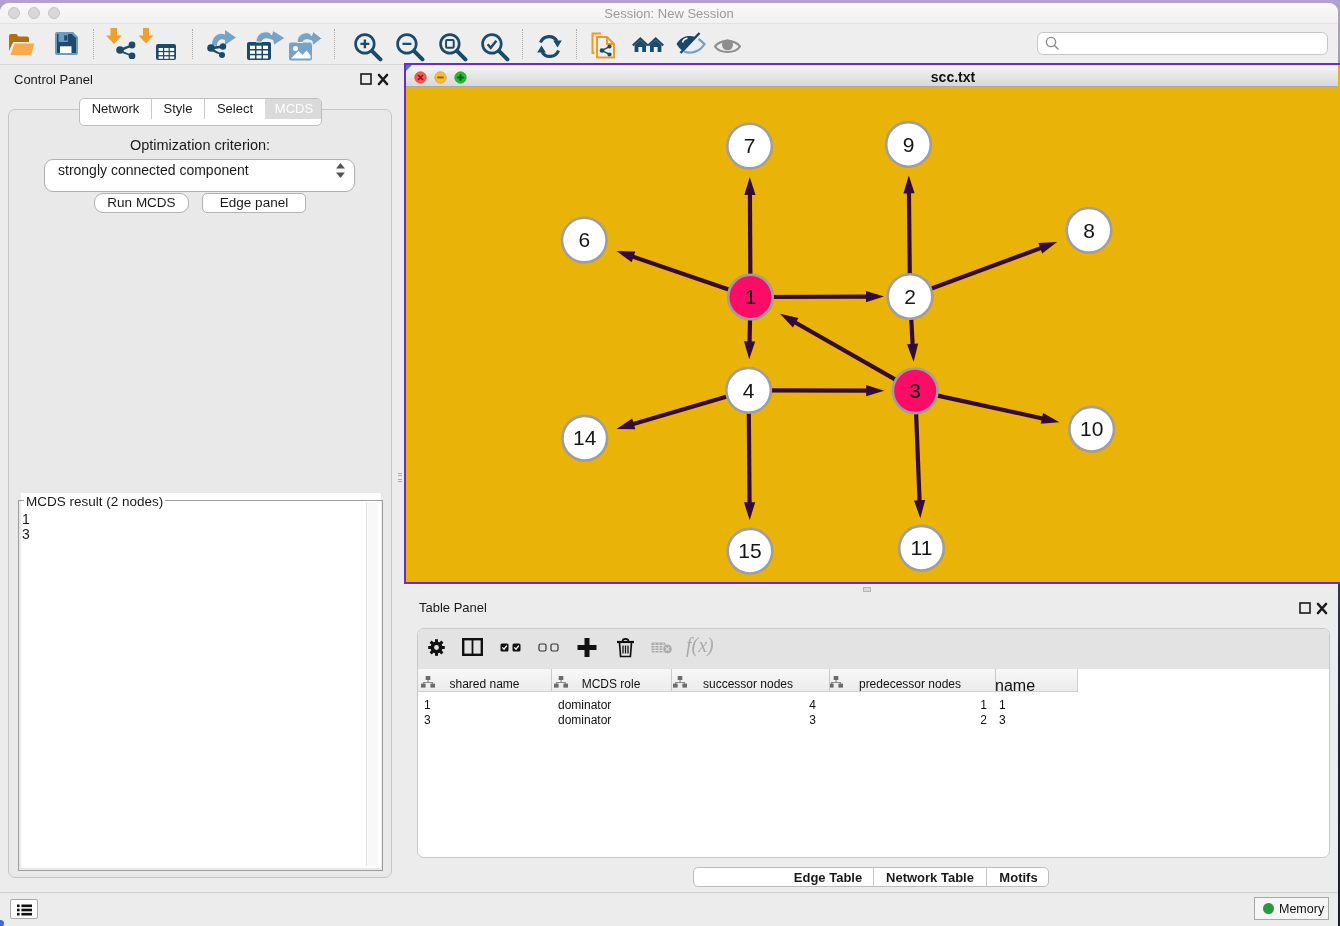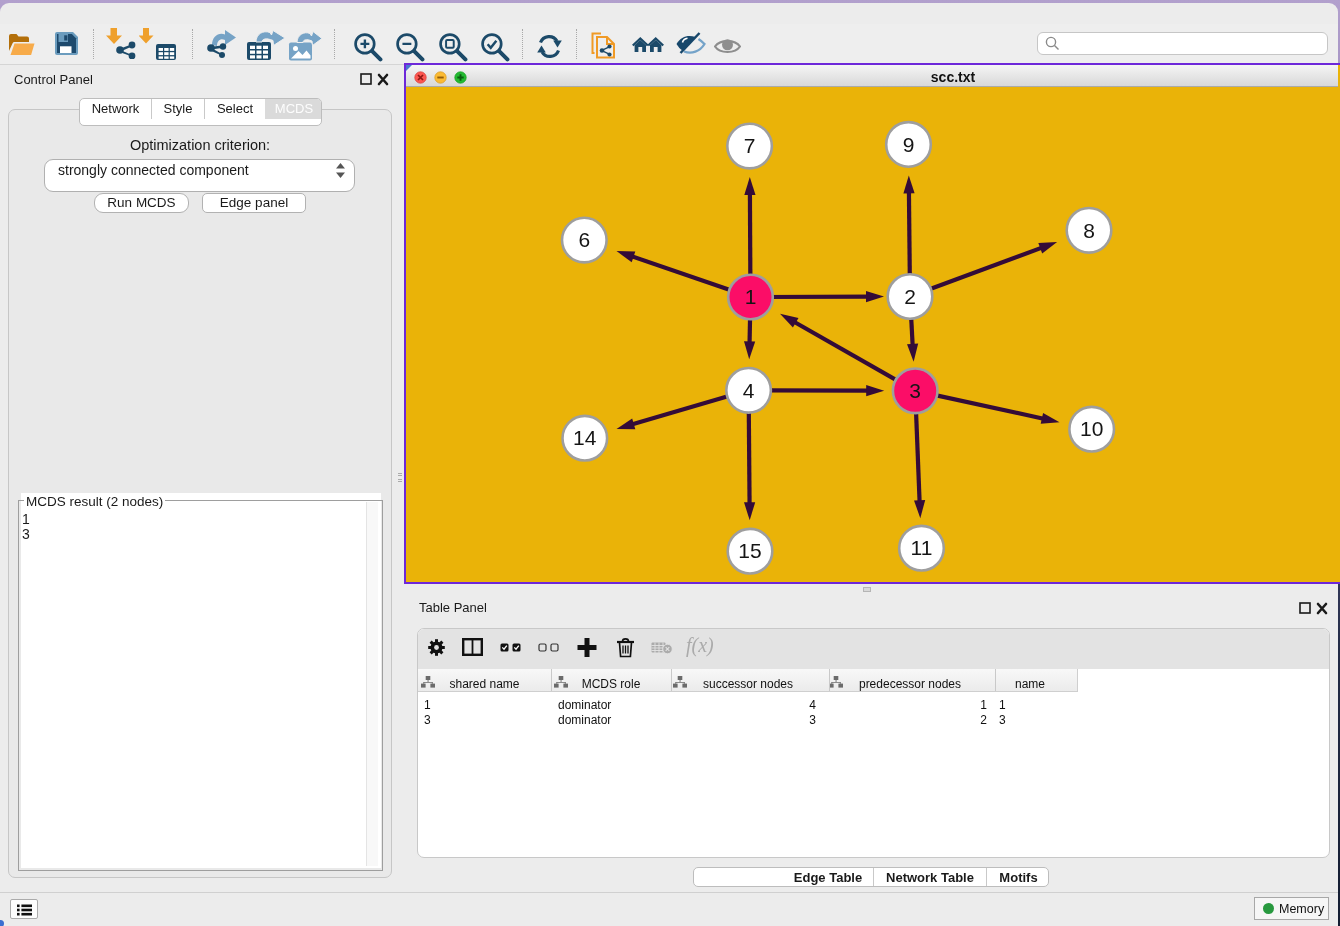--- a/index.html
+++ b/index.html
@@ -16,20 +16,26 @@
 .wtitle{position:absolute;top:3px;left:0;width:100%;text-align:center;font-size:13px;color:#9b9b9b;}
 .toolbar{position:absolute;left:0;top:21px;width:100%;height:40px;background:#eeeeee;border-bottom:1px solid #d5d5d5;}
 .tsep{position:absolute;top:5px;height:30px;width:0;border-left:1px dotted #a9a9a9;}
 .searchbox{position:absolute;left:1037px;top:8px;width:289px;height:21px;background:#fff;
   border:1px solid #c6c6c6;border-radius:6px;}
 .paneltitle{font-size:13px;color:#1a1a1a;}
 </style>
 </head>
 <body>
 <div class="win">
+ <div class="titlebar">
+  <div class="light" style="left:8px;"></div>
+  <div class="light" style="left:28px;"></div>
+  <div class="light" style="left:48px;"></div>
+  <div class="wtitle">Session: New Session</div>
+ </div>
  <div class="toolbar" id="toolbar">
   <svg class="abs" style="left:7px;top:6px" width="30" height="26" viewBox="0 0 30 26">
  <path d="M2 21 V6 q0 -2 2 -2 h5.5 l2 2.5 H20 q2 0 2 2 V12 H7.2 q-1 0 -1.5 0.9 L2 21 z" fill="#b36f0a"></path>
  <path d="M7.5 13.5 H27.5 l-3.4 11.5 H3.5 z" fill="#f7ab4a"></path>
 </svg>
 <svg class="abs" style="left:54px;top:7px" width="25" height="25" viewBox="0 0 25 25">
  <path d="M1 3 q0 -2 2 -2 h16 l5 5 v16 q0 2 -2 2 H3 q-2 0 -2 -2 z" fill="#6b9cbe"></path>
  <path d="M3 3 h14.8 l4.2 4.2 V22 H3 z" fill="#1e4a6d"></path>
  <rect x="4.5" y="3" width="9.5" height="8" fill="#6b9cbe"></rect>
  <rect x="10.2" y="4.3" width="3.2" height="5.2" fill="#1e4a6d"></rect>
@@ -372,21 +378,21 @@
       <rect x="4.7" y="0" width="4.6" height="4"></rect>
       <rect x="0" y="7.6" width="4.6" height="4"></rect>
       <rect x="9.4" y="7.6" width="4.6" height="4"></rect>
       <path d="M6.6 4 h0.9 v2 h4.3 v1.8 h-0.9 v-1 H3.2 v1 H2.3 V6 h4.3 z"></path>
     </g>
   </svg>
 <div class="abs" style="left:429px;top:677px;width:111px;text-align:center;font-size:12px;color:#111;">shared name</div>
 <div class="abs" style="left:566px;top:677px;width:90px;text-align:center;font-size:12px;color:#111;">MCDS role</div>
 <div class="abs" style="left:688px;top:677px;width:120px;text-align:center;font-size:12px;color:#111;">successor nodes</div>
 <div class="abs" style="left:844px;top:677px;width:132px;text-align:center;font-size:12px;color:#111;">predecessor nodes</div>
-<div class="abs" style="left:995px;top:677px;width:70px;text-align:center;font-size:12px;color:#111;">name</div>
+<div class="abs" style="left:995px;top:677px;width:70px;text-align:left;font-size:16px;color:#111;">name</div>
 <div class="abs" style="left:551px;top:669px;width:1px;height:22px;background:#c9c9c9;"></div>
 <div class="abs" style="left:671px;top:669px;width:1px;height:22px;background:#c9c9c9;"></div>
 <div class="abs" style="left:829px;top:669px;width:1px;height:22px;background:#c9c9c9;"></div>
 <div class="abs" style="left:995px;top:669px;width:1px;height:22px;background:#c9c9c9;"></div>
 
 <div class="abs" style="left:424px;top:698px;font-size:12px;color:#111;">1</div>
 <div class="abs" style="left:558px;top:698px;font-size:12px;color:#111;">dominator</div>
 <div class="abs" style="left:716px;top:698px;width:100px;text-align:right;font-size:12px;color:#111;">4</div>
 <div class="abs" style="left:887px;top:698px;width:100px;text-align:right;font-size:12px;color:#111;">1</div>
 <div class="abs" style="left:999px;top:698px;font-size:12px;color:#111;">1</div>

